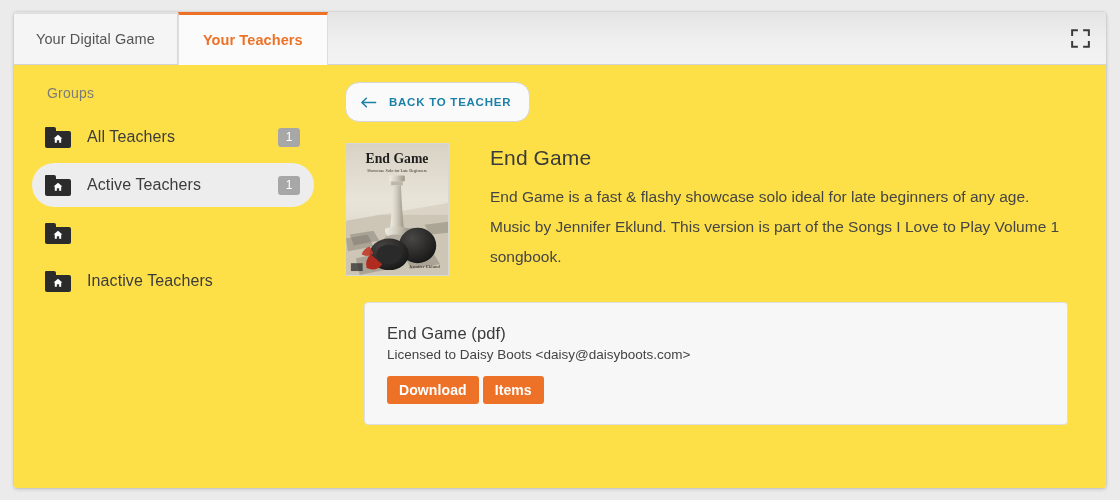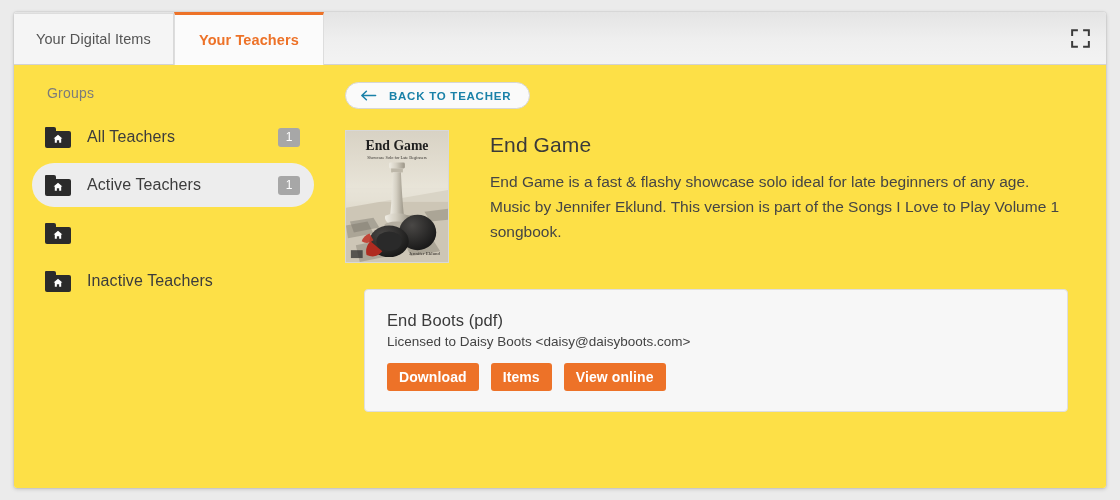--- a/index.html
+++ b/index.html
@@ -163,21 +163,21 @@
   
   .main {
     flex: 1 1 auto;
     padding: 17px 32px 0 13px;
     min-width: 0;
   }
 
   .back-btn {
     display: inline-flex;
     align-items: center;
-    height: 27px;
+    height: 40px;
     padding: 0 18px 0 14px;
     border: 1px solid #d6d6d6;
     border-radius: 14px;
     background: #fafafa;
     cursor: pointer;
     margin-bottom: 21px;
   }
   .back-arrow { width: 17px; height: 13px; margin-right: 12px; display: block; }
   .back-label {
     font-size: 11.5px;
@@ -204,21 +204,21 @@
 
   .item-title {
     font-size: 21px;
     color: #3a3a3a;
     font-weight: 400;
     margin-bottom: 12px;
     letter-spacing: .1px;
   }
   .item-desc {
     font-size: 15.5px;
-    line-height: 25px;
+    line-height: 30px;
     color: #454545;
   }
 
   
   .pdf-card {
     margin-top: 26px;
     margin-left: 19px;
     margin-right: 6px;
     border: 1px solid #dedede;
     border-radius: 4px;
@@ -244,21 +244,21 @@
     color: #3a3a3a;
     margin-bottom: 4px;
     letter-spacing: .1px;
   }
   .pdf-license {
     font-size: 13.5px;
     color: #444;
     margin-bottom: 12px;
   }
 
-  .pdf-actions { display: flex; gap: 12px; margin-top: 14px; }
+  .pdf-actions { display: flex; gap: 4px; margin-top: 14px; }
 
   .btn-orange {
     background: #ed7228;
     color: #ffffff;
     border: none;
     border-radius: 3px;
     padding: 0 12px;
     height: 28px;
     font-size: 14px;
     font-weight: 700;
@@ -267,21 +267,21 @@
     letter-spacing: .1px;
   }
 </style>
 </head>
 <body>
 
 <div id="app">
 
   <div class="tabbar">
     <div class="tab inactive">
-      <span>Your Digital Items</span>
+      <span>Your Digital Game</span>
     </div>
     <div class="tab active">
       <span>Your Teachers</span>
     </div>
     <div class="tabbar-spacer"></div>
     <div class="fullscreen-btn">
       <svg class="fs-icon" viewBox="0 0 20 20">
         <g fill="none" stroke="#3a3a3a" stroke-width="2.1" stroke-linecap="square">
           <path d="M1.2 6.2 V1.2 H6.2"></path>
           <path d="M13.8 1.2 H18.8 V6.2"></path>
@@ -411,25 +411,24 @@
         <div class="detail-text">
           <div class="item-title">End Game</div>
           <div class="item-desc">End Game is a fast &amp; flashy showcase solo ideal for late beginners of any age. Music by Jennifer Eklund. This version is part of the Songs I Love to Play Volume 1 songbook.</div>
         </div>
       </div>
 
       
       <div class="pdf-card">
 
         <div class="pdf-info">
-          <div class="pdf-title">End Boots (pdf)</div>
+          <div class="pdf-title">End Game (pdf)</div>
           <div class="pdf-license">Licensed to Daisy Boots &lt;daisy@daisyboots.com&gt;</div>
           <div class="pdf-actions">
             <button class="btn-orange">Download</button>
             <button class="btn-orange">Items</button>
-            <button class="btn-orange">View online</button>
           </div>
         </div>
       </div>
 
     </div>
   </div>
 </div>
 
 </body></html>

